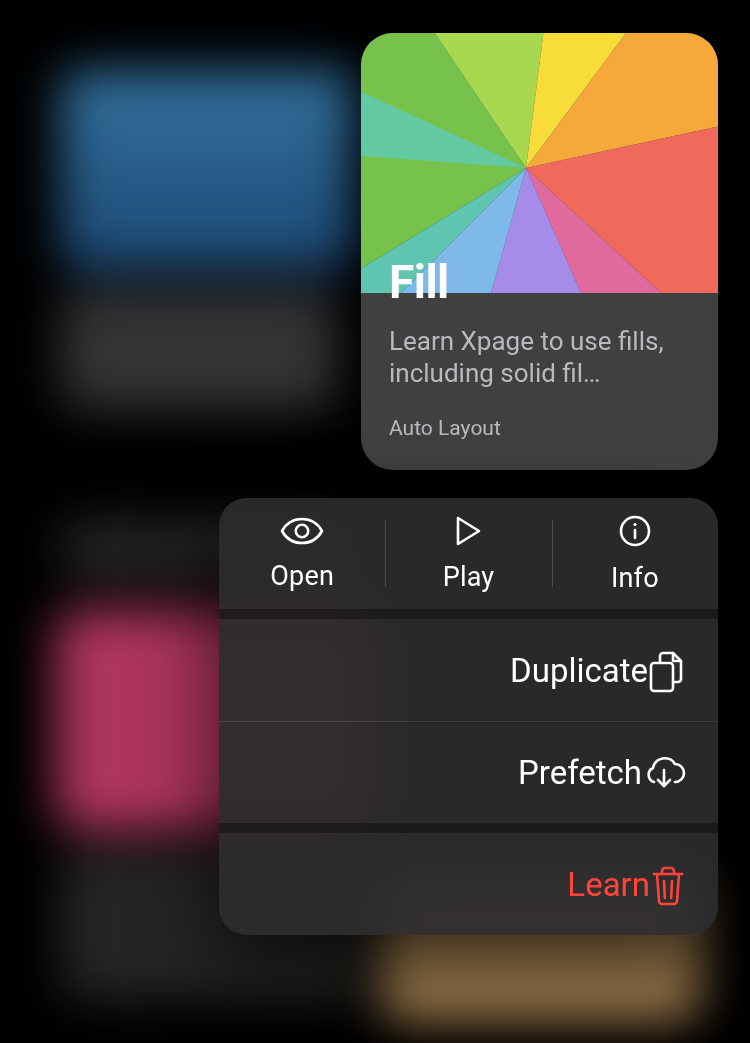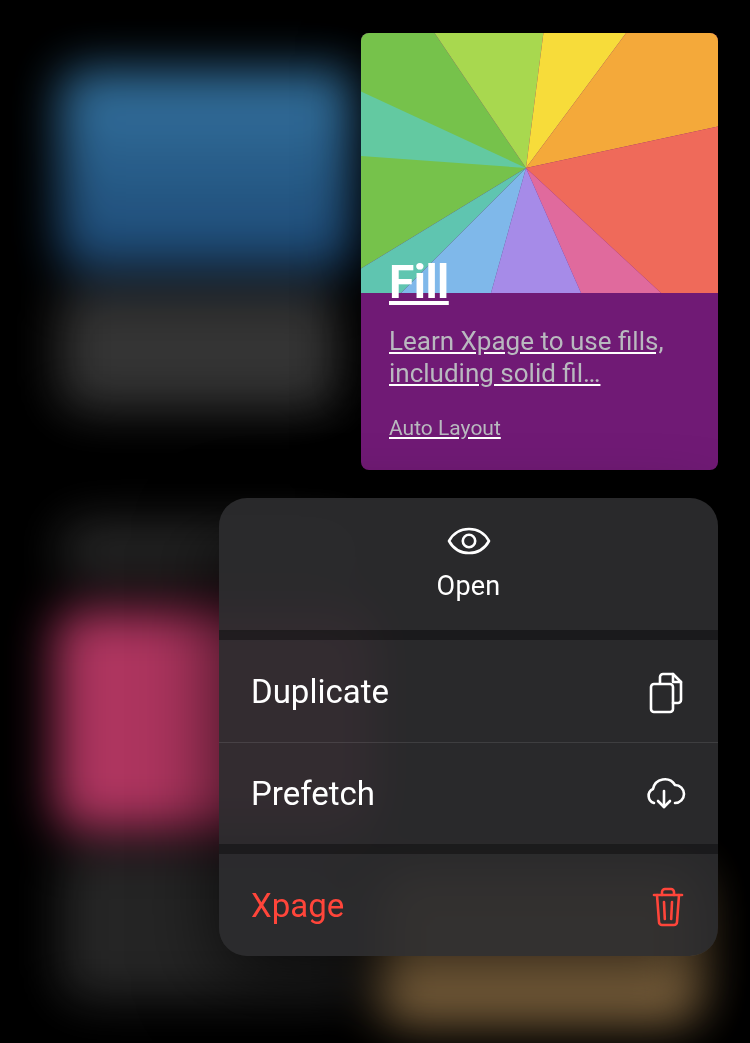--- a/index.html
+++ b/index.html
@@ -12,43 +12,43 @@
     .bg .tile{ position:absolute; border-radius:22px; }
     .bg .t1{ left:60px; top:70px;  width:300px; height:200px; background:linear-gradient(#3a7fb0,#1f4f80); }
     .bg .t2{ left:60px; top:290px; width:280px; height:120px; background:#3a3a3a; }
     .bg .t3{ left:60px; top:520px; width:300px; height:60px;  background:#2a2a2a; }
     .bg .t4{ left:55px; top:610px; width:320px; height:220px; background:#c13b6a; }
     .bg .t5{ left:60px; top:850px; width:300px; height:150px; background:#2a2a2a; }
     .bg .t6{ left:380px; top:870px; width:320px; height:150px; background:#b8905a; }
 
     
     .card{ position:absolute; left:361px; top:33px; width:357px; height:437px;
-      background:#701a75; border-radius:8px; overflow:hidden;
-      box-shadow:0 20px 60px rgba(0,0,0,.6);text-decoration:underline; }
+      background:#404040; border-radius:32px; overflow:hidden;
+      box-shadow:0 20px 60px rgba(0,0,0,.6); }
     .art{ width:100%; height:201px; display:block; }
     .info{ padding:22px 28px 24px 28px; }
     .title{ font-size:46px; font-weight:700; line-height:1.15; letter-spacing:-.5px; }
     .desc{ margin-top:16px; font-size:26px; line-height:1.25; color:#b9b9bf;
       display:-webkit-box; -webkit-line-clamp:2; -webkit-box-orient:vertical; overflow:hidden; }
     .cat{ margin-top:26px; font-size:21px; color:#b9b9bf; }
 
     
     .menu{ position:absolute; left:219px; top:498px; width:499px;
       background:rgba(44,44,46,.94); border-radius:28px;
       box-shadow:0 30px 80px rgba(0,0,0,.7); overflow:hidden; }
-    .top{ display:flex; height:132px; }
+    .top{ display:flex; height:111px; }
     .tbtn{ flex:1; display:flex; flex-direction:column; align-items:center;
       justify-content:center; gap:10px; cursor:pointer; position:relative; }
     .tbtn+.tbtn::before{ content:""; position:absolute; left:0; top:22px; bottom:22px;
       width:1px; background:rgba(255,255,255,.16); }
     .tlabel{ font-size:27px; font-weight:400; letter-spacing:.2px; }
 
     .sep{ height:10px; background:rgba(0,0,0,.35); }
 
-    .row{ height:102px; display:flex; align-items:center; justify-content:space-between;
+    .row{ height:102px; display:flex; align-items:center; justify-content:flex-end;
       padding:16px 32px; cursor:pointer; font-size:33px; }
     .row+.row{ border-top:1px solid rgba(255,255,255,.10); }
     .danger{ color:#ff453a; }
 
     .ico{ display:block; }
     .ico24{ width:38px; height:38px; }
     .ico30{ width:36px; height:36px; }
     svg{ overflow:visible; }
   </style>
 </head>
@@ -92,21 +92,39 @@
     <div class="tbtn">
       <span class="ico">
         <svg width="44" height="30" viewBox="0 0 44 30" fill="none" stroke="#fff" stroke-width="2.6" stroke-linecap="round" stroke-linejoin="round">
           <path d="M2 15c5-9 13-12 20-12s15 3 20 12c-5 9-13 12-20 12S7 24 2 15z"></path>
           <circle cx="22" cy="15" r="6.2"></circle>
         </svg>
       </span>
       <span class="tlabel">Open</span>
     </div>
 
+    <div class="tbtn">
+      <span class="ico">
+        <svg width="28" height="32" viewBox="0 0 28 32" fill="none" stroke="#fff" stroke-width="2.6" stroke-linejoin="round" stroke-linecap="round">
+          <path d="M4 3l21 13L4 29V3z"></path>
+        </svg>
+      </span>
+      <span class="tlabel">Play</span>
+    </div>
 
+    <div class="tbtn">
+      <span class="ico">
+        <svg width="34" height="34" viewBox="0 0 34 34" fill="none" stroke="#fff" stroke-width="2.6" stroke-linecap="round">
+          <circle cx="17" cy="17" r="14"></circle>
+          <line x1="17" y1="16" x2="17" y2="24"></line>
+          <circle cx="17" cy="10.5" r="1.6" fill="#fff" stroke="none"></circle>
+        </svg>
+      </span>
+      <span class="tlabel">Info</span>
+    </div>
 
   </div>
 
   <div class="sep"></div>
 
   <div class="rows">
     <div class="row">
       <span>Duplicate</span>
       <span class="ico ico24">
         <svg viewBox="0 0 38 42" fill="none" stroke="#fff" stroke-width="2.6" stroke-linejoin="round" stroke-linecap="round">
@@ -126,21 +144,21 @@
           <polyline points="16,24 22,30 28,24"></polyline>
         </svg>
       </span>
     </div>
 
   </div>
 
   <div class="sep"></div>
 
   <div class="row danger">
-    <span>Xpage</span>
+    <span>Learn</span>
     <span class="ico ico30">
       <svg viewBox="0 0 36 40" fill="none" stroke="#ff453a" stroke-width="2.6" stroke-linecap="round" stroke-linejoin="round">
         <path d="M4 8h28"></path>
         <path d="M12 8V5a3 3 0 0 1 3-3h6a3 3 0 0 1 3 3v3"></path>
         <path d="M7 8l2 27a3 3 0 0 0 3 3h12a3 3 0 0 0 3-3l2-27"></path>
         <line x1="14" y1="15" x2="14.8" y2="32"></line>
         <line x1="22" y1="15" x2="21.2" y2="32"></line>
       </svg>
     </span>
   </div>

